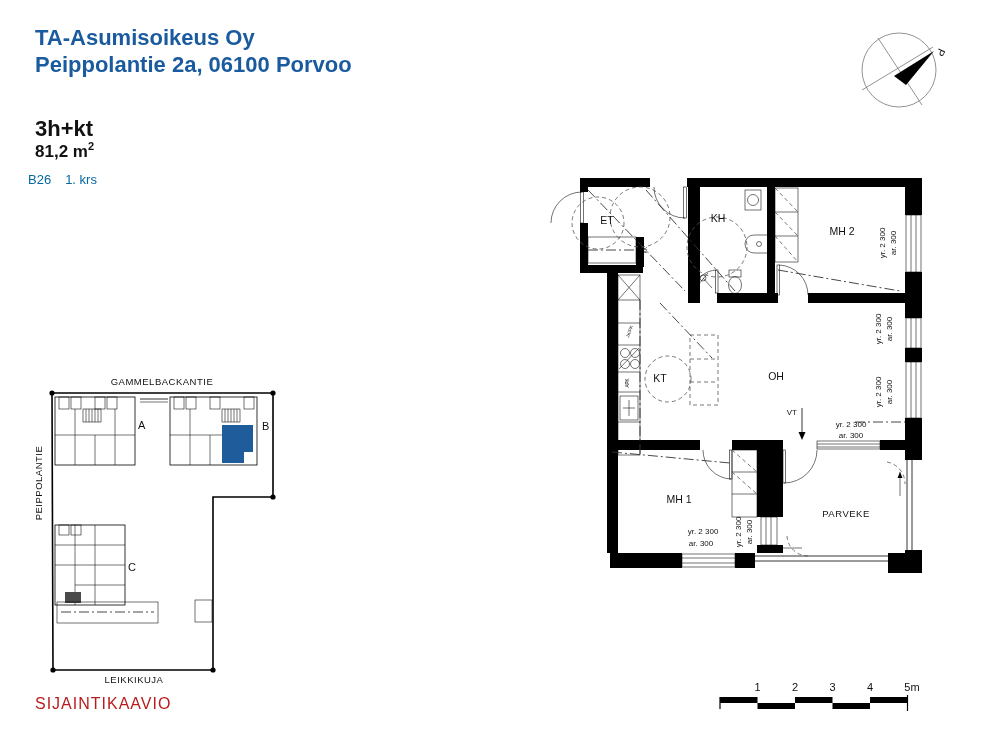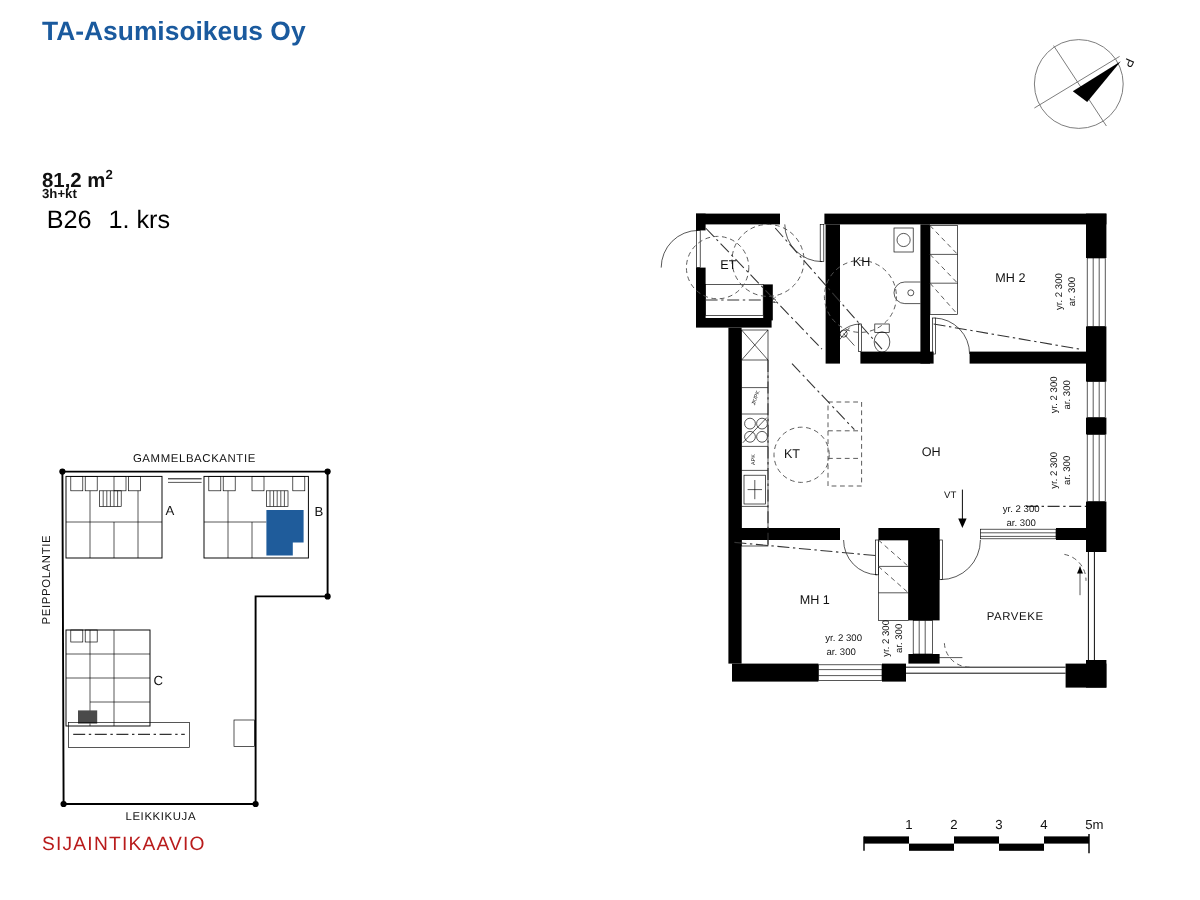--- a/index.html
+++ b/index.html
@@ -1,22 +1,22 @@
 <!DOCTYPE html>
 <html><head>
 <meta charset="utf-8">
 <style>
   html,body{margin:0;padding:0;background:#fff;}
   body{width:1000px;height:750px;position:relative;font-family:"Liberation Sans",sans-serif;overflow:hidden;}
   .abs{position:absolute;}
-  .title-block{left:35px;top:12px;color:#1a5a9e;font-weight:bold;font-size:22px;line-height:27px;}
-  .apt-type{left:35px;top:116px;font-size:11px;font-weight:bold;color:#111;margin-top:40px;}
+  .title-block{left:35px;top:24px;color:#1a5a9e;font-weight:bold;font-size:22px;line-height:27px;}
+  .apt-type{left:35px;top:116px;font-size:22px;font-weight:bold;color:#111;}
   .apt-area{left:35px;top:140px;font-size:17px;font-weight:bold;color:#111;}
   .apt-area sup{font-size:11px;}
-  .apt-unit{left:39px;top:172px;font-size:21px;color:#000000;}
+  .apt-unit{left:28px;top:172px;font-size:13px;color:#0369a1;}
   .apt-unit .floor{margin-left:14px;}
   .site-title{left:35px;top:695px;font-size:16px;color:#b91c1c;letter-spacing:1px;}
   svg text{fill:#111;}
   .rlabel{font-size:10.5px;}
   .rlabel-sm{font-size:9.5px;letter-spacing:.5px;}
   .dim{font-size:8px;}
   .tiny{font-size:4.5px;}
   .stlabel{font-size:9.5px;letter-spacing:.5px;}
   .blabel{font-size:11px;}
   .num{font-size:11px;}
@@ -26,20 +26,21 @@
   .gray{stroke:#777;stroke-width:0.8;fill:none;}
   .dash{stroke:#555;stroke-width:0.8;fill:none;stroke-dasharray:4 3;}
   .dd{stroke:#333;stroke-width:0.9;fill:none;stroke-dasharray:10 3 2 3;}
   .bnd{stroke:#000;stroke-width:1.6;fill:none;}
 </style>
 </head>
 <body>
 
 <div class="abs title-block">
   <div>TA-Asumisoikeus Oy</div>
+  <div>Peippolantie 2a, 06100 Porvoo</div>
 </div>
 <div class="abs apt-type">3h+kt</div>
 <div class="abs apt-area"><span>81,2 m</span><sup>2</sup></div>
 <div class="abs apt-unit"><span>B26</span><span class="floor">1. krs</span></div>
 
 <svg class="abs" style="left:845px;top:10px;" width="110" height="110" viewBox="0 0 110 110">
   <circle cx="54" cy="60" r="37" class="gray"></circle>
   <line x1="33" y1="28" x2="77" y2="95" class="gray"></line>
   <line x1="17" y1="80" x2="88" y2="37" class="gray"></line>
   <polygon points="89,41 49,66 61,75" fill="#000"></polygon>

